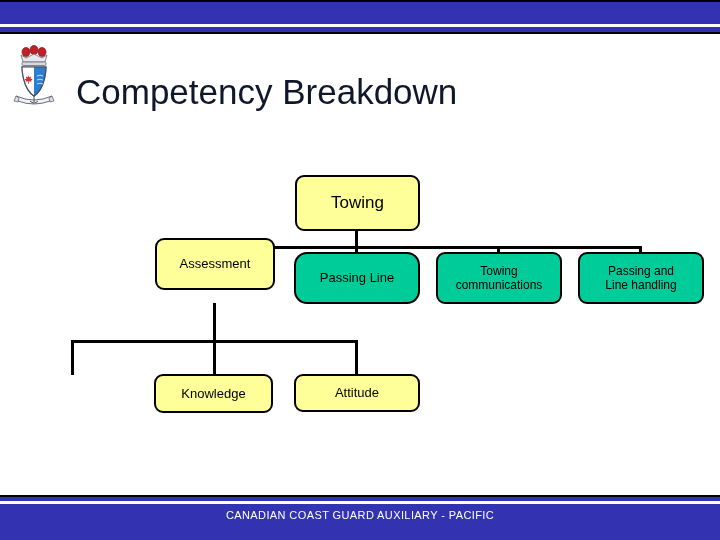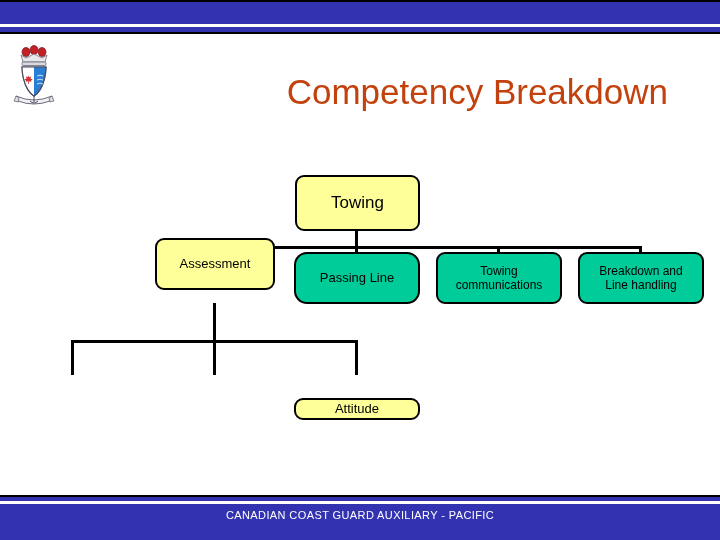--- a/index.html
+++ b/index.html
@@ -59,27 +59,27 @@
     position: absolute;
     left: 10px;
     top: 44px;
     width: 48px;
     height: 68px;
   }
 
   
   #page-title {
     position: absolute;
-    left: 68px;
+    left: 76px;
     top: 70px;
     width: 600px;
-    text-align: right;
+    text-align: left;
     font-size: 35px;
     line-height: 44px;
-    color: #c2410c;
+    color: #0f172a;
     font-family: "Liberation Sans", sans-serif;
     letter-spacing: 0px;
     white-space: nowrap;
   }
 
   
   #chart {
     position: absolute;
     left: 0;
     top: 0;
@@ -226,28 +226,31 @@
 
   <div class="node green" style="left:436px; top:252px; width:126px; height:52px; font-size:12px;">
     <span>
       <span>Towing</span><br>
       <span>communications</span>
     </span>
   </div>
 
   <div class="node green" style="left:578px; top:252px; width:126px; height:52px; font-size:12px;">
     <span>
-      <span>Breakdown and</span><br>
+      <span>Passing and</span><br>
       <span>Line handling</span>
     </span>
   </div>
 
 
-
-  <div class="node yellow" style="left:294px; top:374px; width:126px; height:22px; font-size:13px;margin-top:24px;">
+  <div class="node yellow" style="left:154px; top:374px; width:119px; height:39px; font-size:13px;">
+    <span>Knowledge</span>
+  </div>
+
+  <div class="node yellow" style="left:294px; top:374px; width:126px; height:38px; font-size:13px;">
     <span>Attitude</span>
   </div>
 
 </div>
 
 <div id="footer-banner">
   <div class="f-rule"></div>
   <div class="f-thin"></div>
   <div class="f-white"></div>
   <div class="f-main"></div>

